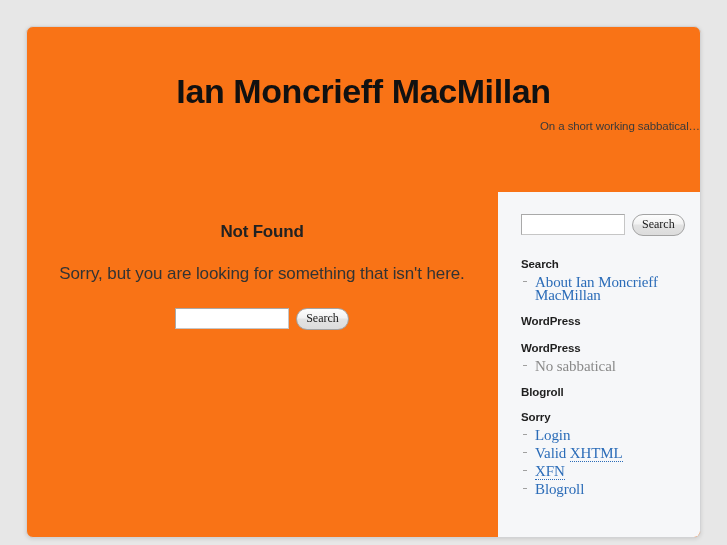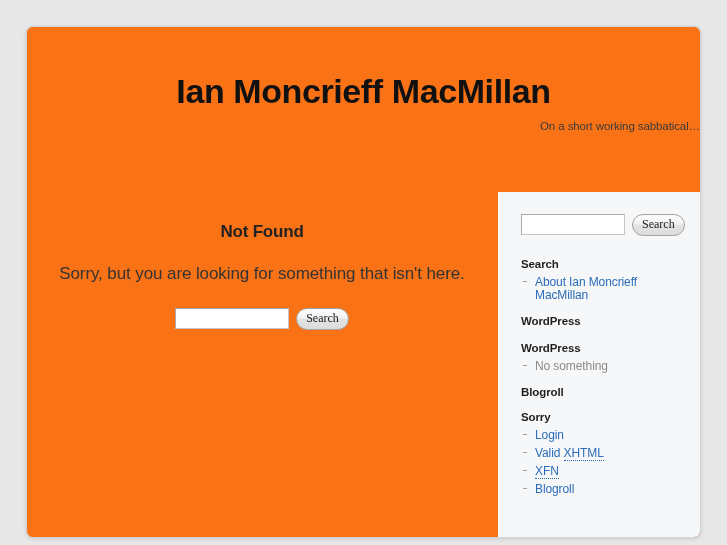--- a/index.html
+++ b/index.html
@@ -153,23 +153,24 @@
   }
   .widget ul {
     list-style: none;
     margin: 0;
     padding: 0;
   }
   .widget li {
     position: relative;
     padding-left: 14px;
     margin-bottom: 5px;
-    font-size: 12px;
+    font-size: 15px;
     line-height: 13px;
     letter-spacing: -0.1px;
+    font-family: Liberation Serif, serif;
   }
   .widget li .bullet {
     position: absolute;
     left: 2px;
     top: 5px;
     width: 4px;
     height: 1px;
     background: #a0a0a0;
   }
   .widget a {
@@ -219,21 +220,21 @@
             <ul>
               <li><span class="bullet"></span><a href="#">About Ian Moncrieff MacMillan</a></li>
             </ul>
           </div>
           <div class="widget empty">
             <h2 class="widget-title">WordPress</h2>
           </div>
           <div class="widget">
             <h2 class="widget-title">WordPress</h2>
             <ul>
-              <li><span class="bullet"></span><span class="muted">No something</span></li>
+              <li><span class="bullet"></span><span class="muted">No sabbatical</span></li>
             </ul>
           </div>
           <div class="widget">
             <h2 class="widget-title">Blogroll</h2>
           </div>
           <div class="widget">
             <h2 class="widget-title">Sorry</h2>
             <ul>
               <li><span class="bullet"></span><a href="#">Login</a></li>
               <li><span class="bullet"></span><a href="#">Valid <span class="abbr">XHTML</span></a></li>

